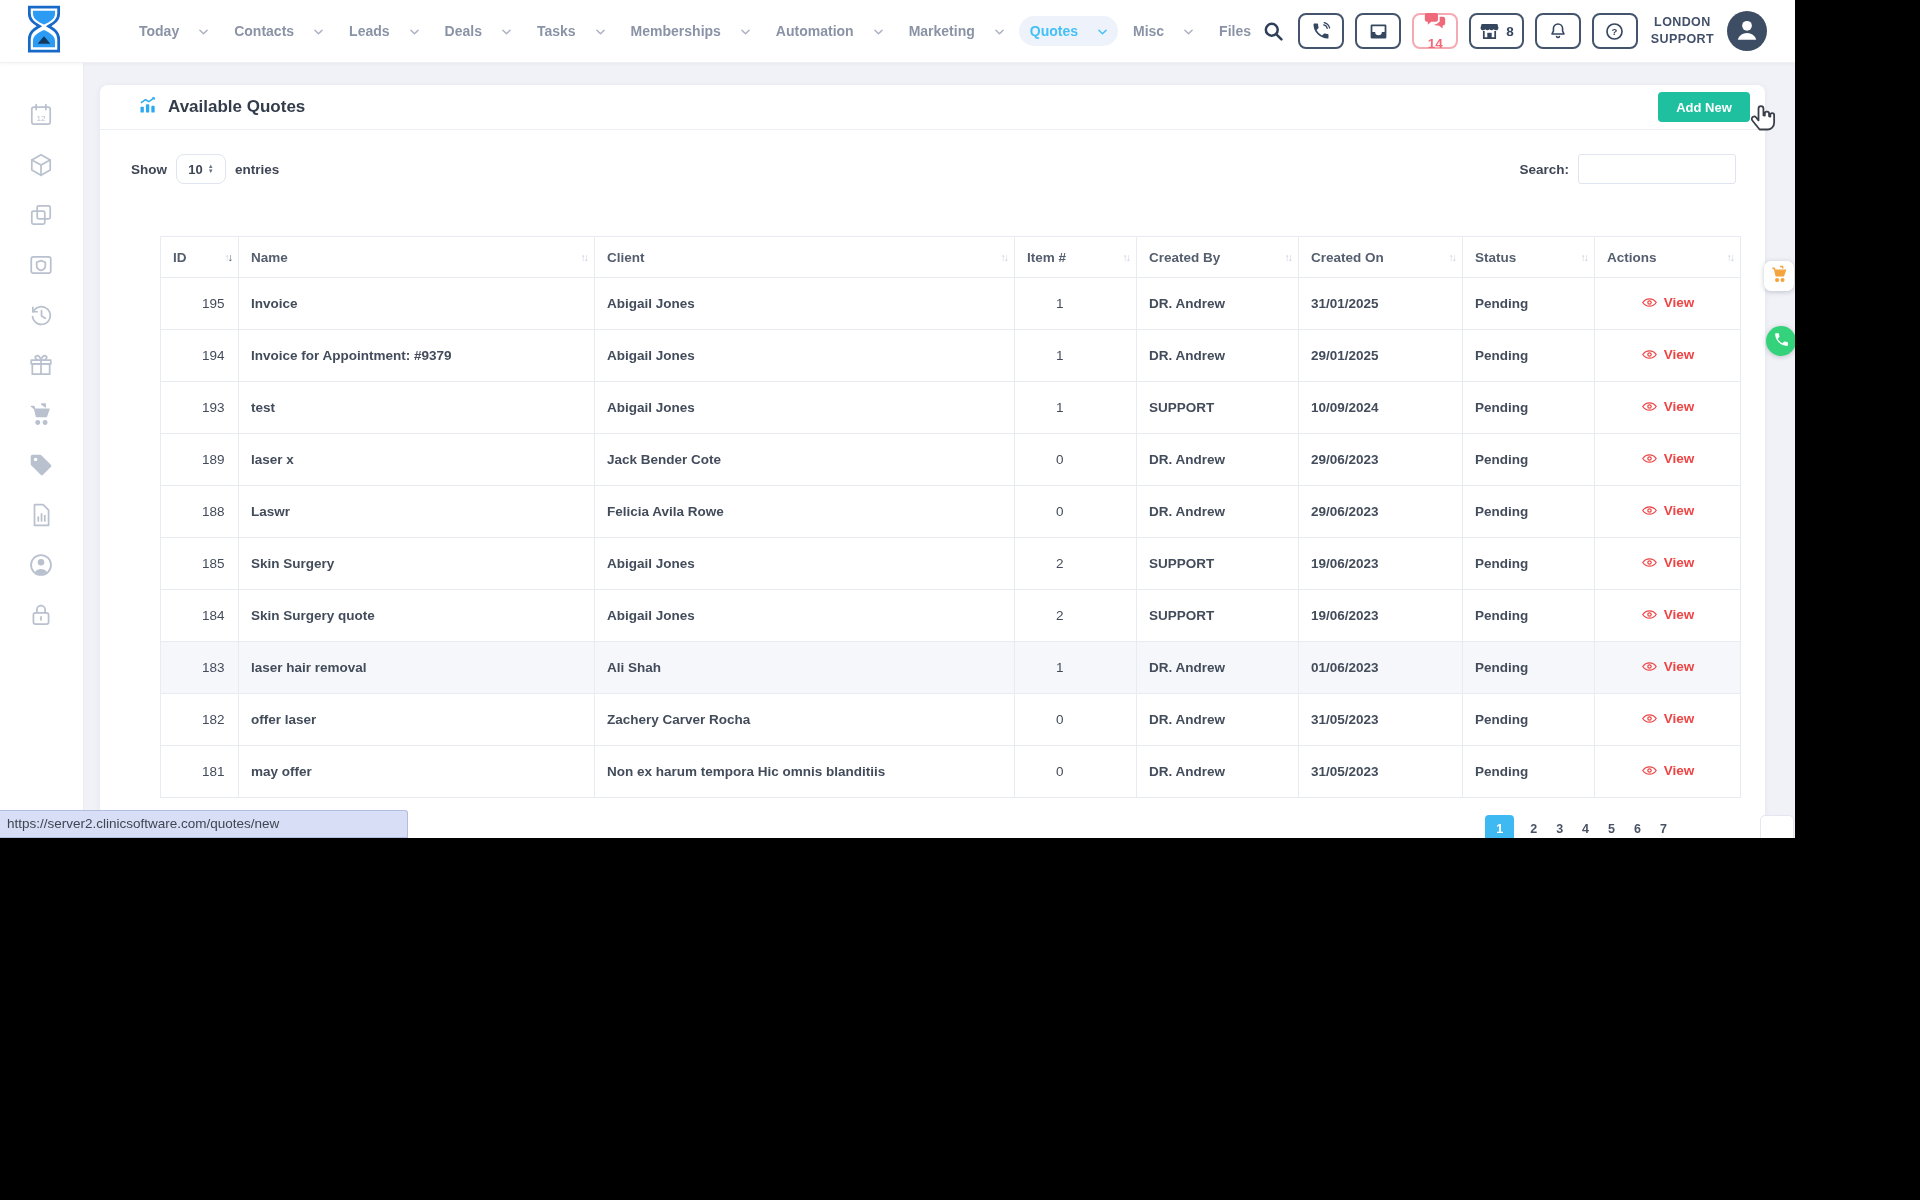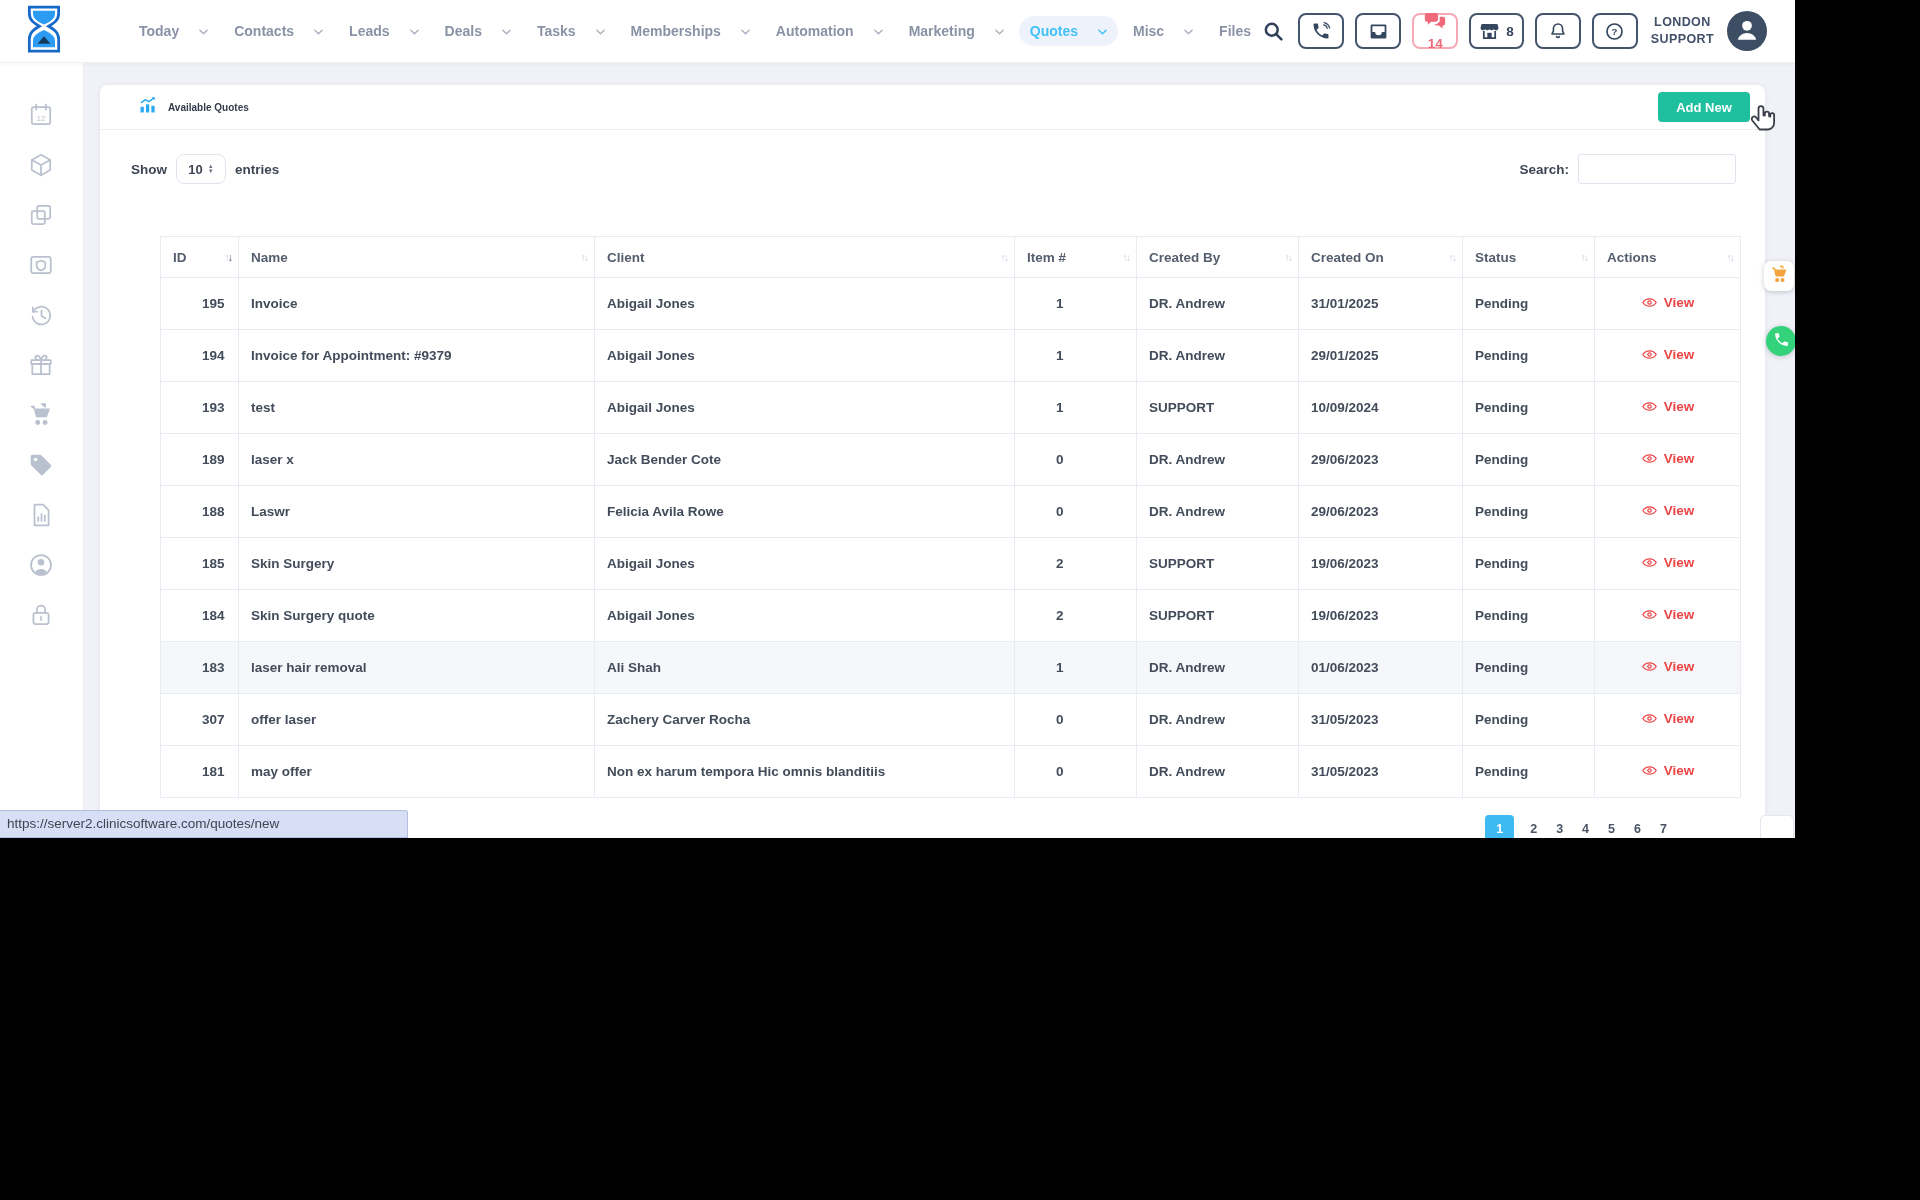--- a/index.html
+++ b/index.html
@@ -33,21 +33,21 @@
   .sidebar{position:absolute;left:0;top:62px;width:83px;height:776px;background:#fff;
            border-right:1px solid #ecedf4;z-index:6;}
   .side-icon{position:absolute;left:28px;width:26px;height:26px;color:#b9c0ce;cursor:pointer;}
   .side-icon svg{width:26px;height:26px;display:block;}
 
   
   .card{position:absolute;left:100px;top:85px;width:1665px;height:753px;background:#fff;
         border-radius:8px 8px 0 0;box-shadow:0 1px 6px rgba(50,60,90,.08);}
   .card-header{height:44px;border-bottom:1px solid #edeff5;display:flex;align-items:center;
                padding-left:38px;position:relative;}
-  .card-title{font-size:10px;font-weight:bold;color:#333c4b;margin-left:10px;}
+  .card-title{font-size:17px;font-weight:bold;color:#333c4b;margin-left:10px;}
   .add-btn{position:absolute;right:15px;top:7px;width:92px;height:30px;background:#1fc0a0;
            color:#fff;border:none;border-radius:4px;font-size:13px;font-weight:bold;
            font-family:inherit;cursor:pointer;}
   .cursor-hand{position:absolute;right:-16px;top:13px;z-index:9;pointer-events:none;}
 
   .controls{display:flex;justify-content:space-between;align-items:center;padding:24px 29px 0 31px;}
   .ctl-left,.ctl-right{display:flex;align-items:center;gap:9px;font-size:13.5px;font-weight:bold;color:#3e4554;}
   .page-size{width:50px;height:30px;border:1px solid #e0e4ee;border-radius:8px;background:#fff;
              display:flex;align-items:center;justify-content:center;gap:5px;font-size:13px;
              color:#3e4554;cursor:pointer;box-sizing:border-box;}
@@ -57,21 +57,21 @@
 
   
   .qtable{border-collapse:collapse;margin:52px 25px 0 60px;width:1580px;table-layout:fixed;}
   .qtable th,.qtable td{border:1px solid #e9ebf2;box-sizing:border-box;}
   .qtable th{height:41px;font-size:13.5px;color:#555e6e;text-align:left;padding:0 26px 0 12px;
              position:relative;font-weight:bold;cursor:pointer;background:#fff;}
   .sort{position:absolute;right:7px;top:50%;transform:translateY(-50%);font-size:10.5px;
         letter-spacing:-2px;color:#ccd1de;font-weight:normal;}
   .sort .dark{color:#525c6e;}
   .qtable td{height:52px;font-size:13.5px;color:#434c5b;padding:0 12px;background:#fff;font-weight:bold;}
-  .qtable td.num{font-weight:bold;padding-left:41px;}
+  .qtable td.num{font-weight:normal;padding-left:41px;}
   tr.highlight td{background:#f6f7fa;}
   td.actions{text-align:center;}
   .view-link{color:#ef4444;display:inline-flex;align-items:center;gap:6px;font-weight:bold;
              cursor:pointer;text-decoration:none;font-size:13.5px;}
   .view-link svg{display:block;}
 
   
   .pagination{position:absolute;right:25px;top:730px;display:flex;align-items:flex-start;gap:13px;}
   .page-btn{height:28px;border-radius:4px;font-size:12.5px;display:flex;align-items:center;
             justify-content:center;font-weight:bold;cursor:pointer;}
@@ -566,21 +566,21 @@
           <svg viewBox="0 0 24 24" width="17" height="17" fill="none" stroke="currentColor" stroke-width="1.7">
             <path d="M2.5 12S6 6.8 12 6.8 21.5 12 21.5 12 18 17.2 12 17.2 2.5 12 2.5 12z"></path>
             <circle cx="12" cy="12" r="2.4"></circle>
           </svg>
         </span>
         <span class="view-text">View</span>
       </a>
     </td>
   </tr>
           <tr class="trow">
-    <td class="num">307</td>
+    <td class="num">182</td>
     <td>offer laser</td>
     <td>Zachery Carver Rocha</td>
     <td class="num">0</td>
     <td>DR. Andrew</td>
     <td>31/05/2023</td>
     <td>Pending</td>
     <td class="actions">
       <a class="view-link">
         <span>
           <svg viewBox="0 0 24 24" width="17" height="17" fill="none" stroke="currentColor" stroke-width="1.7">

